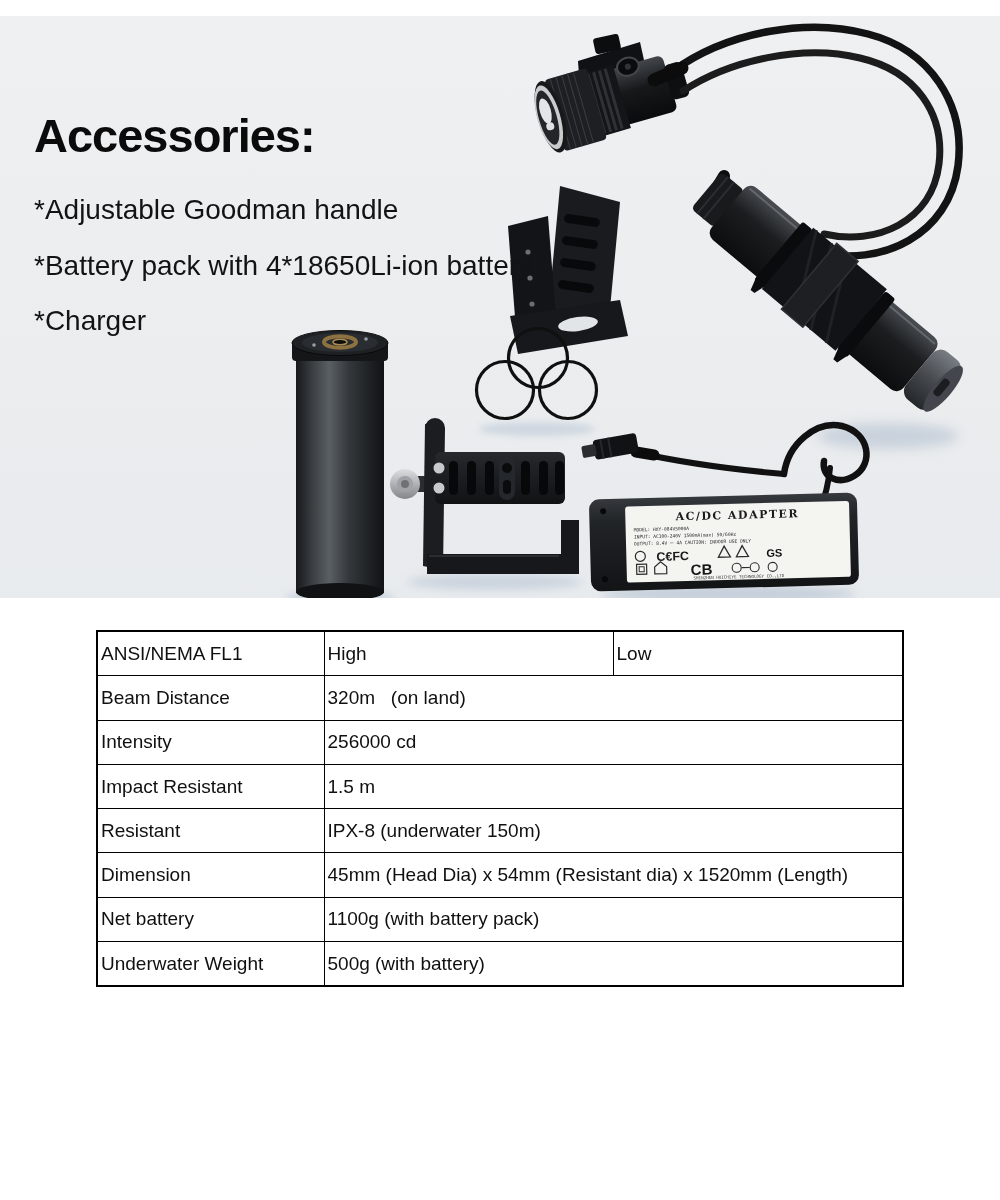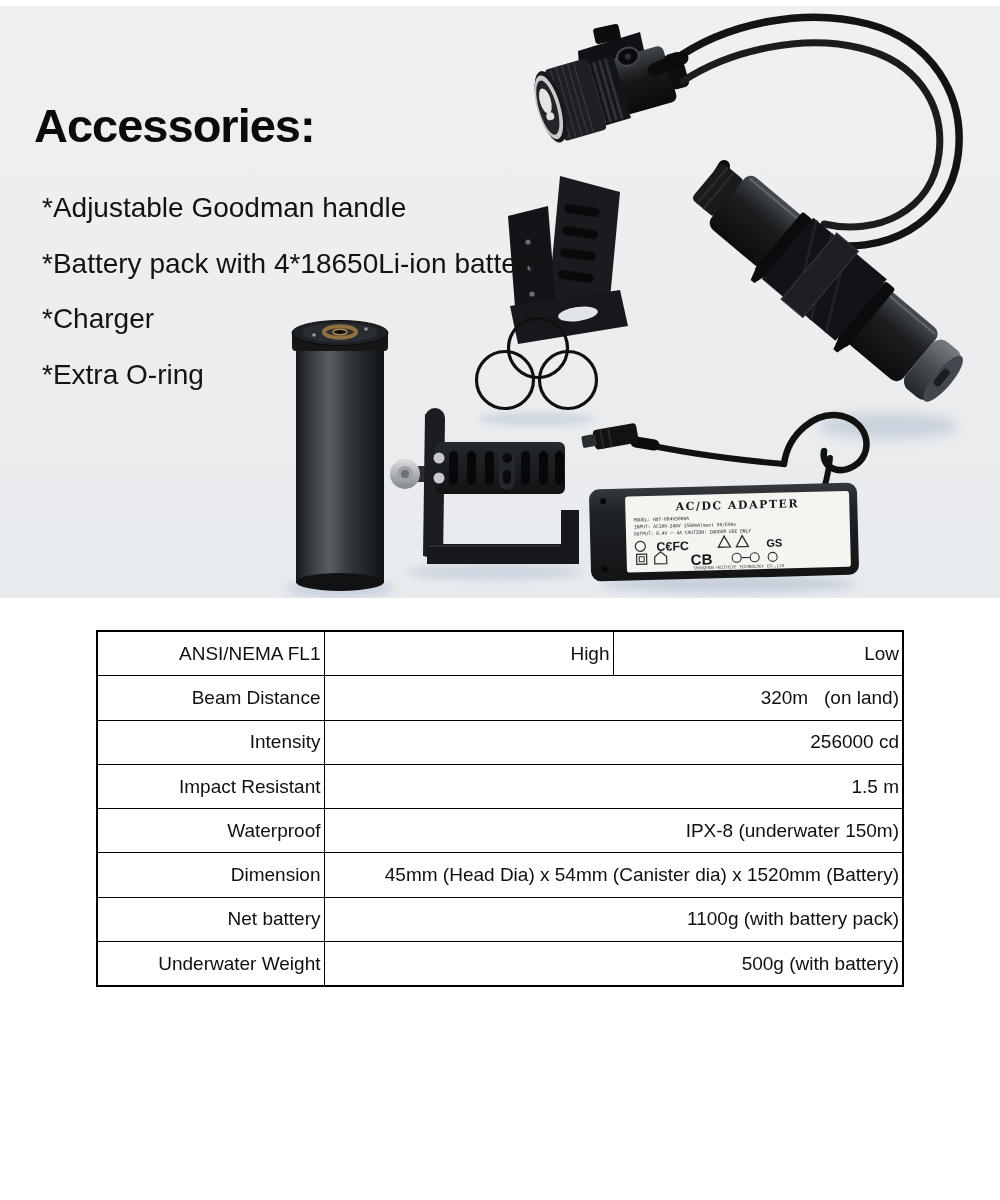--- a/index.html
+++ b/index.html
@@ -4,67 +4,66 @@
 <style>
   html,body{margin:0;padding:0;}
   body{
     width:1000px;height:1200px;
     font-family:"Liberation Sans", sans-serif;
     background:#ffffff;
     position:relative;
     overflow:hidden;
   }
   .photo-section{
-    position:absolute;left:0;top:6px;width:1000px;height:598px;
+    position:absolute;left:0;top:16px;width:1000px;height:598px;
     background:linear-gradient(180deg,#eff0f2 0%,#ebedee 55%,#e8ebee 100%);
   }
   .spec-section{
     position:absolute;left:0;top:598px;width:1000px;height:602px;
     background:#ffffff;
   }
   .headline{
     position:absolute;left:34px;top:92px;margin:0;
     font-size:47px;font-weight:700;color:#0b0b0b;letter-spacing:-1px;
   }
   .bullet-list{
-    position:absolute;left:34px;top:166px;margin:8px;z-index:5;
+    position:absolute;left:34px;top:166px;margin:0;z-index:5;
   }
   .bullet-list p{
     margin:0;font-size:28px;line-height:55.5px;color:#131313;white-space:pre;
   }
   .illus{position:absolute;pointer-events:none;}
   table.spec{
     border-collapse:collapse;table-layout:fixed;
     width:808px;margin:32px auto 0 auto;
     border:2px solid #000;
   }
   table.spec td{
     border:1px solid #000;height:43.3px;
-    text-align:right;vertical-align:middle;
+    text-align:left;vertical-align:middle;
     font-size:19px;color:#101010;
     padding:0 3px;white-space:pre-wrap;
     overflow:hidden;
   }
   td.spec-label{color:#930f93;}
   .col-label{width:227px;}
   .col-high{width:289px;}
   .col-low{width:290px;}
 </style>
 </head>
 <body>
 
 <div class="photo-section">
 
   <h1 class="headline">Accessories:</h1>
 
   <div class="bullet-list">
     <p>*Adjustable Goodman handle</p>
     <p>*Battery pack with 4*18650Li-ion battery</p>
     <p>*Charger</p>
-    <p>*Extra O-ring</p>
   </div>
 
   <svg class="illus" style="left:468px;top:0;" width="532" height="480" viewBox="0 0 532 480">
     <defs>
       <filter id="soft1" x="-50%" y="-50%" width="200%" height="200%">
           <feGaussianBlur stdDeviation="6"></feGaussianBlur>
         </filter>
       <linearGradient id="lightbody" x1="0" y1="0" x2="0" y2="1">
         <stop offset="0" stop-color="#43474c"></stop>
           <stop offset="0.45" stop-color="#17181a"></stop>
@@ -297,26 +296,26 @@
       </tr>
       <tr>
         <td class="spec-label">Intensity</td>
         <td class="spec-value" colspan="2">256000 cd</td>
       </tr>
       <tr>
         <td class="spec-label">Impact Resistant</td>
         <td class="spec-value" colspan="2">1.5 m</td>
       </tr>
       <tr>
-        <td class="spec-label">Waterproof</td>
+        <td class="spec-label">Resistant</td>
         <td class="spec-value" colspan="2">IPX-8 (underwater 150m)</td>
       </tr>
       <tr>
         <td class="spec-label">Dimension</td>
-        <td class="spec-value" colspan="2">45mm (Head Dia) x 54mm (Canister dia) x 1520mm (Battery)</td>
+        <td class="spec-value" colspan="2">45mm (Head Dia) x 54mm (Resistant dia) x 1520mm (Length)</td>
       </tr>
       <tr>
         <td class="spec-label">Net battery</td>
         <td class="spec-value" colspan="2">1100g (with battery pack)</td>
       </tr>
       <tr>
         <td class="spec-label">Underwater Weight</td>
         <td class="spec-value" colspan="2">500g (with battery)</td>
       </tr>
     </tbody>

